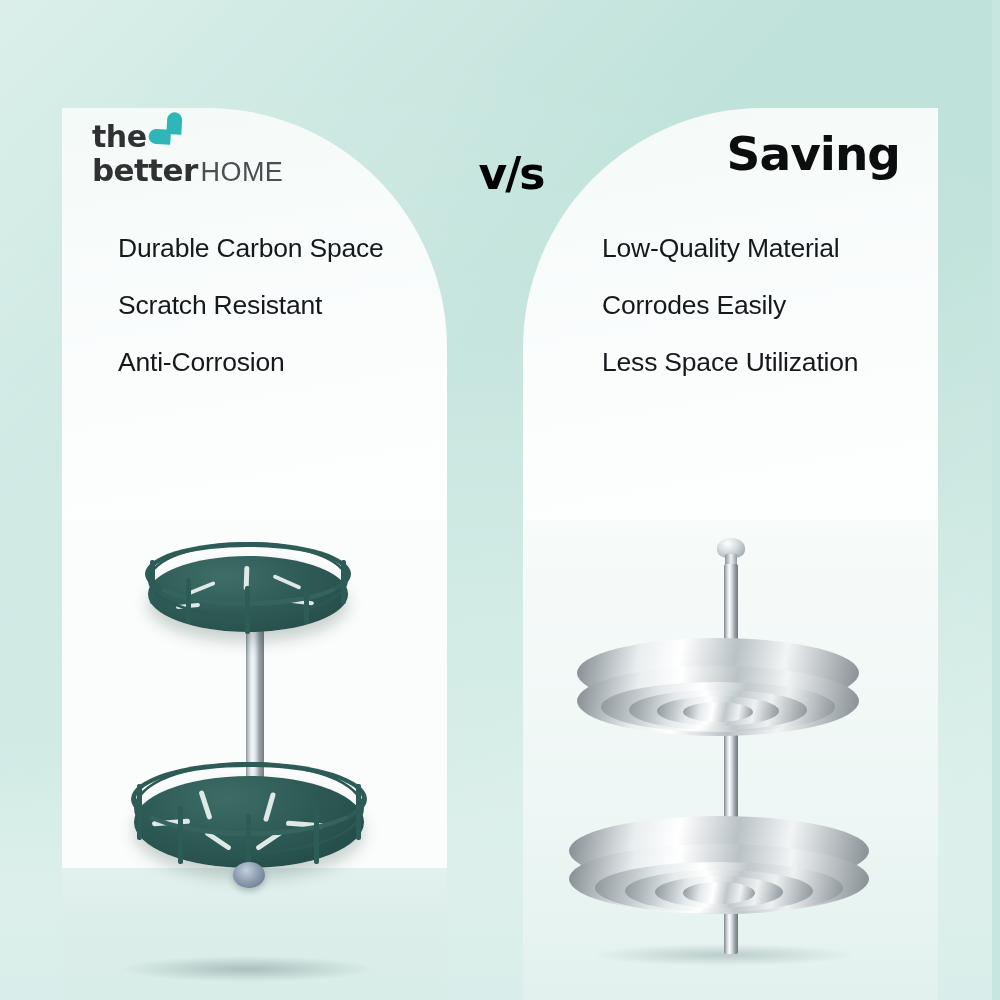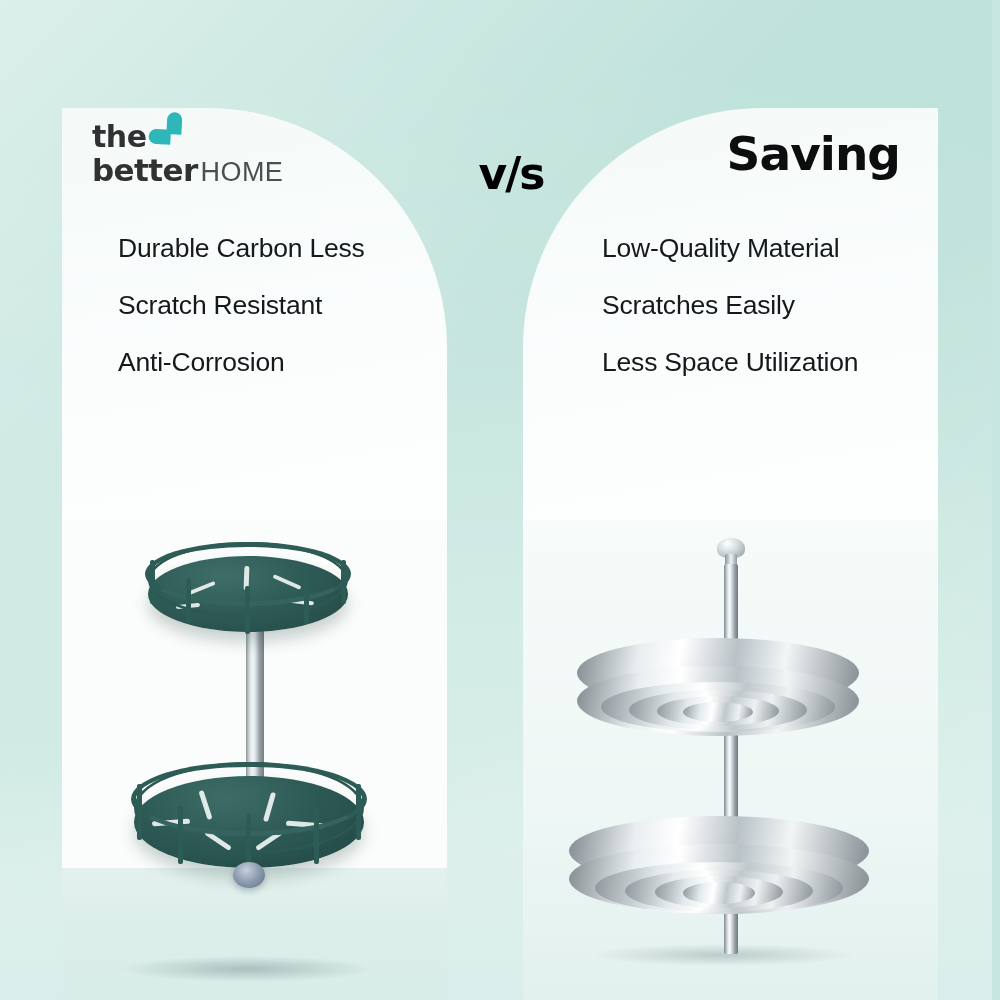--- a/index.html
+++ b/index.html
@@ -199,21 +199,21 @@
         <span class="logo-the">the</span>
         <span class="heart"></span>
       </div>
       <div class="logo-row2">
         <span class="logo-better">better</span>
         <span class="logo-home">HOME</span>
       </div>
     </div>
 
     <div class="features">
-      <div class="feature">Durable Carbon Less</div>
+      <div class="feature">Durable Carbon Space</div>
       <div class="feature">Scratch Resistant</div>
       <div class="feature">Anti-Corrosion</div>
     </div>
 
     <div class="product">
       <div class="pl-wall"></div>
       <div class="pl-floor"></div>
       <div class="shadow-l"></div>
 
       <div class="pole"></div>
@@ -257,21 +257,21 @@
   </div>
 
   <div class="vs">v/s</div>
 
   <div class="panel panel-right">
 
     <div class="others-title">Saving</div>
 
     <div class="features">
       <div class="feature">Low-Quality Material</div>
-      <div class="feature">Scratches Easily</div>
+      <div class="feature">Corrodes Easily</div>
       <div class="feature">Less Space Utilization</div>
     </div>
 
     <div class="product">
       <div class="pr-bg"></div>
       <div class="shadow-r"></div>
 
       <div class="finial"></div>
       <div class="finial-neck"></div>
       <div class="pr-pole" style="top:44px;height:390px;"></div>

